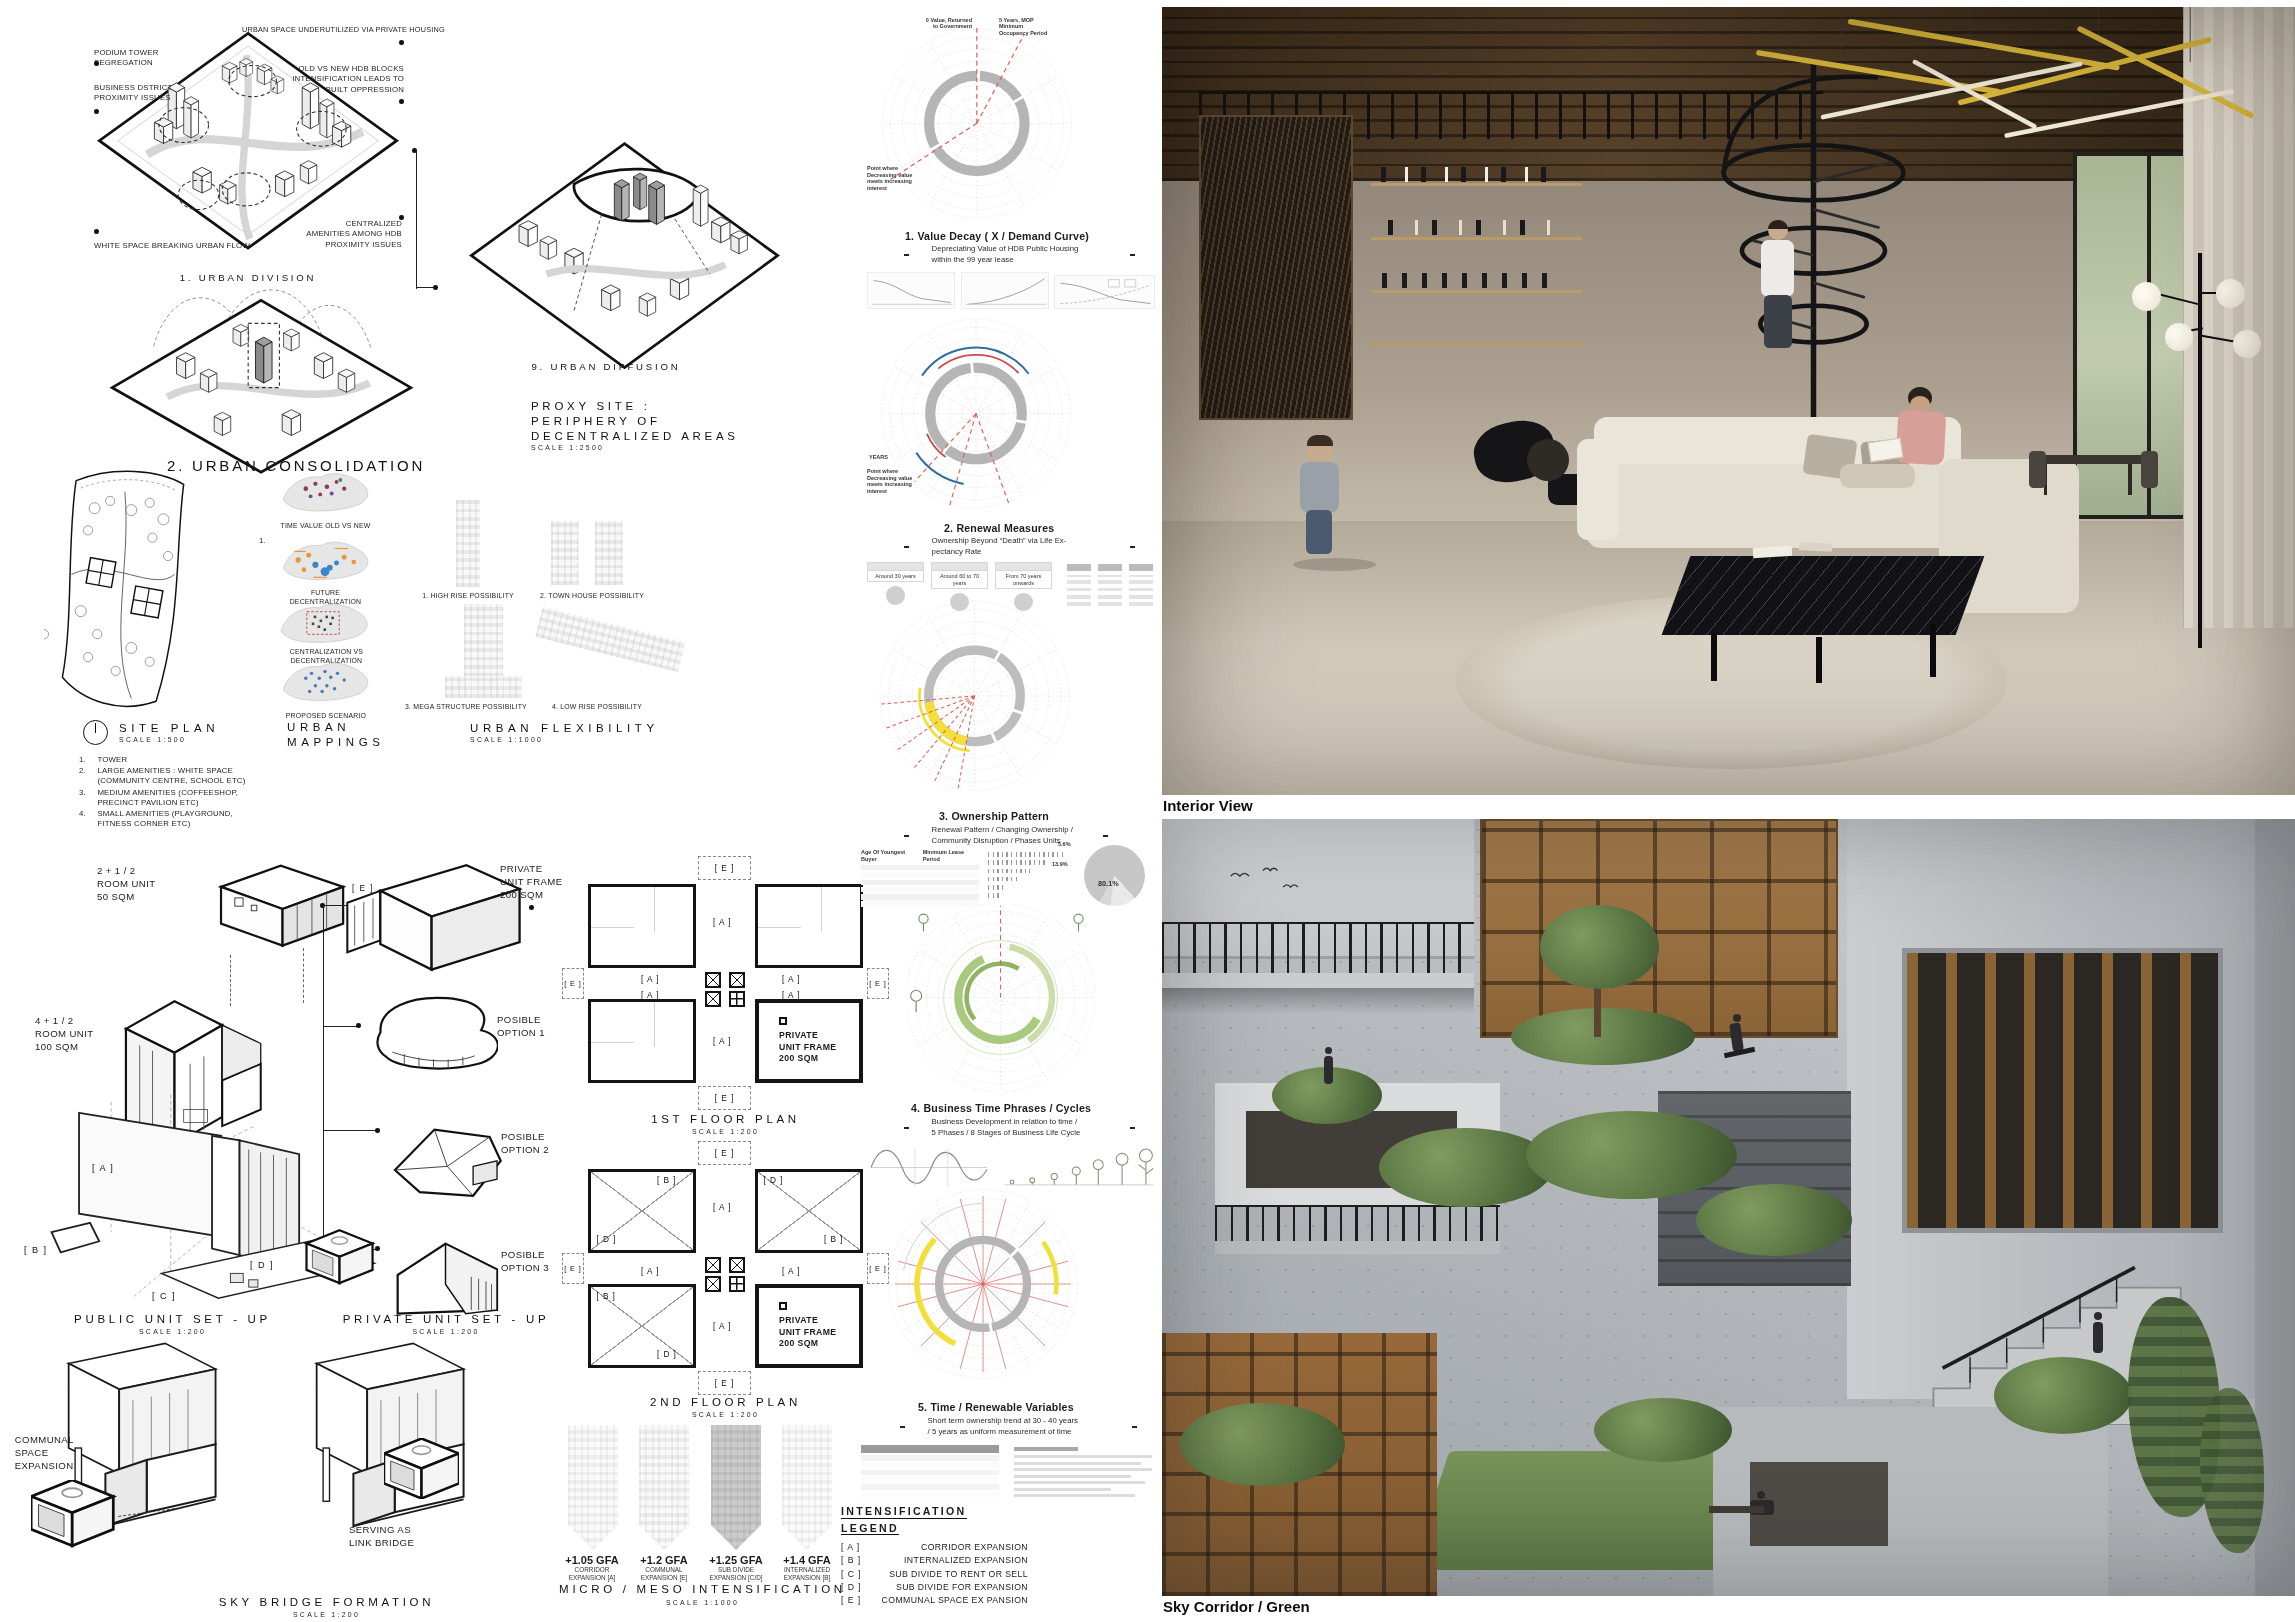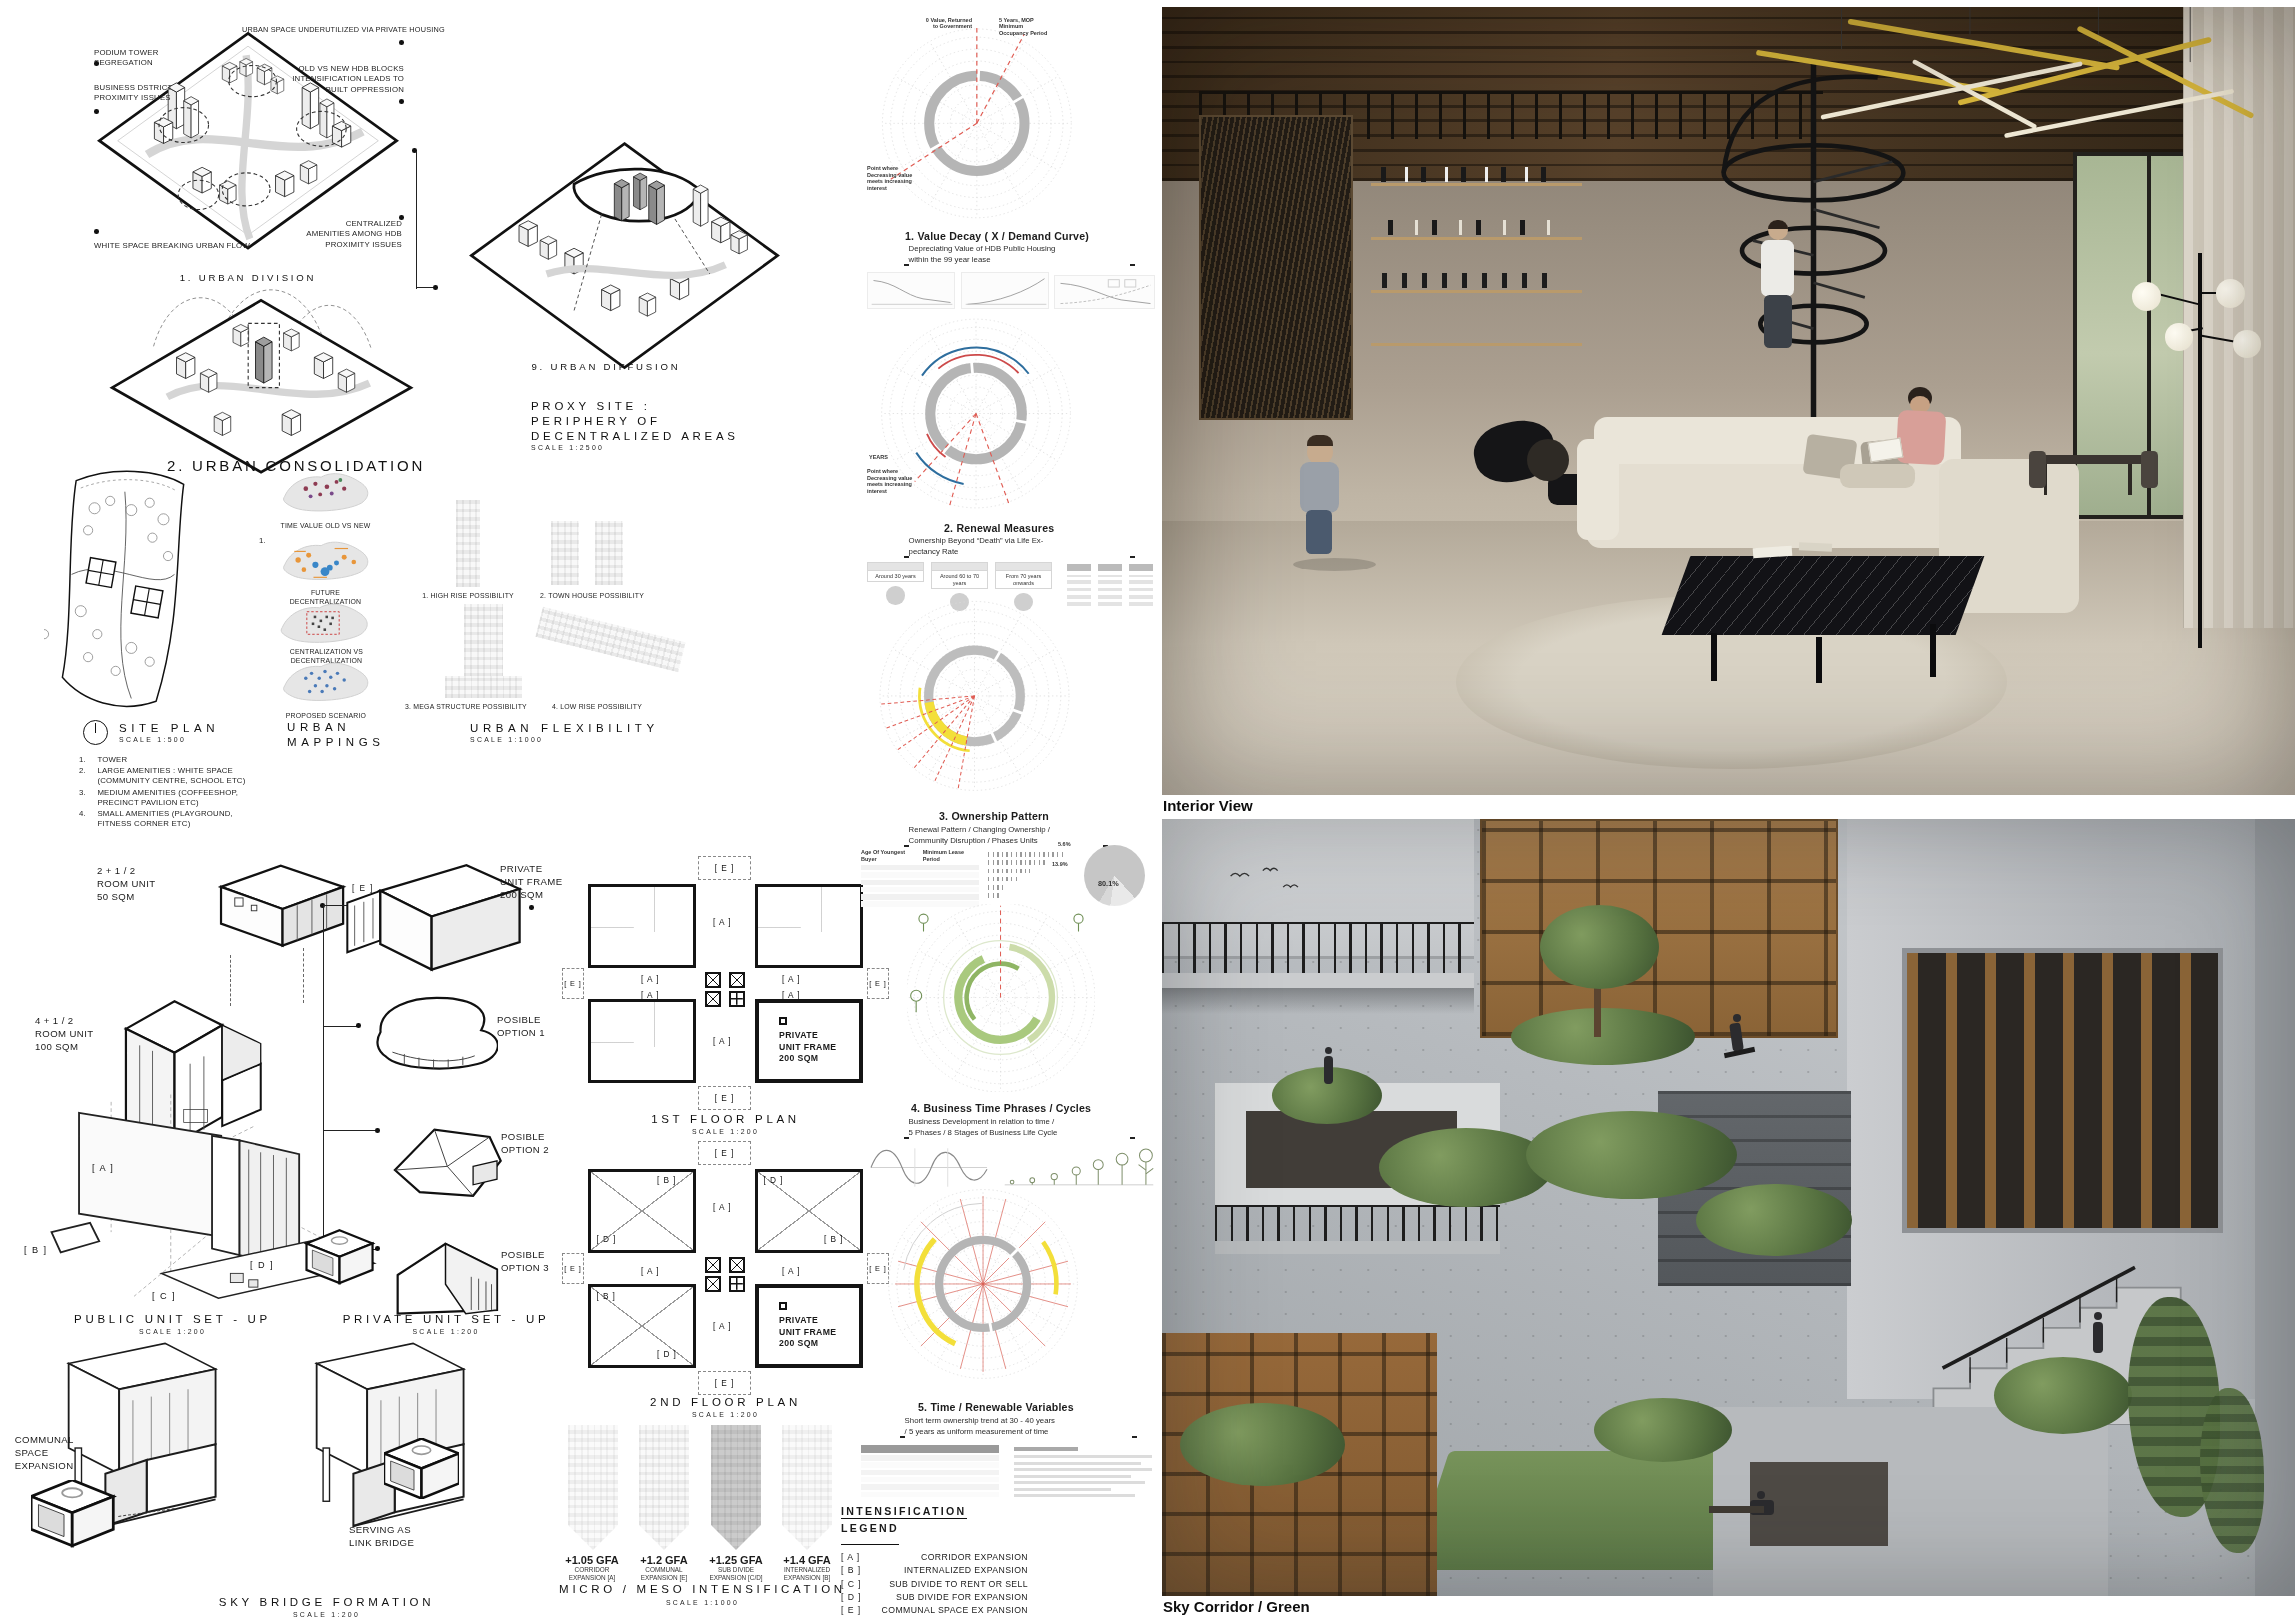--- a/index.html
+++ b/index.html
@@ -7,21 +7,21 @@
 .board{position:relative;width:2296px;height:1623px;background:#fff;color:#1a1a1a;overflow:hidden}
 .a{position:absolute}
 .cap{font-size:7.8px;letter-spacing:0.2px;line-height:1.32;text-transform:uppercase;color:#222}
 .cap3{font-size:9.6px;letter-spacing:0.4px;line-height:1.35;text-transform:uppercase;color:#1a1a1a}
 .t1{font-size:11.5px;letter-spacing:3.7px;white-space:nowrap;color:#111}
 .sc{font-size:6.9px;letter-spacing:2.3px;white-space:nowrap;color:#222}
 .ct{text-align:center}.rt{text-align:right}.b{font-weight:bold}
 .tag{font-size:9.2px;letter-spacing:1.4px;white-space:nowrap;color:#111}
 .mtitle{font-size:10.6px;font-weight:bold;color:#1c1c1c;letter-spacing:0.2px;white-space:nowrap}
 .msub{font-size:7.8px;color:#2b2b2b;line-height:1.4}
-.brk{display:flex;gap:0;align-items:flex-end}
+.brk{display:flex;gap:23px;align-items:center}
 .bl{width:4.6px;border:1.2px solid #222;border-right:none}
 .br{width:4.6px;border:1.2px solid #222;border-left:none}
 .thumb{background:#fcfcfc;border:0.9px solid #ececec}
 .tower{background:repeating-linear-gradient(90deg,rgba(0,0,0,.055) 0 1.8px,transparent 1.8px 6.4px),repeating-linear-gradient(0deg,#e9e9e9 0 3.7px,#f8f8f8 3.7px 8.3px)}
 .taper{clip-path:polygon(0 0,100% 0,100% 80%,50% 100%,0 80%)}
 .dotc{width:4.6px;height:4.6px;border-radius:50%;background:#111}
 .ln{background:#222}
 .dshv{border-left:0.9px dashed #666}
 .quad{border:3.7px solid #141414;background:#fff;position:absolute}
 .q1{background-image:linear-gradient(#ccc,#ccc),linear-gradient(#ccc,#ccc);background-size:0.9px 58%,42% 0.9px;background-position:62% 0,0 52%;background-repeat:no-repeat}
@@ -851,21 +851,21 @@
       <div style="height:2.8px;background:#dcdcdc;margin-bottom:3.7px;width:92%"></div>
       <div style="height:2.8px;background:#dcdcdc;margin-bottom:3.7px"></div>
       <div style="height:2.8px;background:#dcdcdc;margin-bottom:3.7px;width:85%"></div>
       <div style="height:2.8px;background:#dcdcdc;margin-bottom:3.7px;width:95%"></div>
       <div style="height:2.8px;background:#dcdcdc;margin-bottom:3.7px;width:70%"></div>
       <div style="height:2.8px;background:#dcdcdc;width:88%"></div>
 </div>
 
 <div class="a" style="left:841px;top:1502px;width:187px">
 <div class="b" style="font-size:10.6px;letter-spacing:2.3px;border-bottom:1.4px solid #111;display:inline-block;padding-bottom:0.9px">INTENSIFICATION</div><br>
-<div class="b" style="font-size:10.6px;letter-spacing:2.3px;border-bottom:1.4px solid #111;display:inline-block;padding-bottom:10px;margin-top:1.8px">LEGEND</div>
+<div class="b" style="font-size:10.6px;letter-spacing:2.3px;border-bottom:1.4px solid #111;display:inline-block;padding-bottom:0;margin-top:1.8px">LEGEND</div>
 <div style="margin-top:7.3px">
 <div style="display:flex;margin-bottom:3.2px">
           <span style="font-size:8.7px;width:35px;letter-spacing:0.9px">[ A ]</span>
           <span class="rt" style="font-size:8.7px;flex:1;letter-spacing:0.4px">CORRIDOR EXPANSION</span>
         </div>
 <div style="display:flex;margin-bottom:3.2px">
           <span style="font-size:8.7px;width:35px;letter-spacing:0.9px">[ B ]</span>
           <span class="rt" style="font-size:8.7px;flex:1;letter-spacing:0.4px">INTERNALIZED EXPANSION</span>
         </div>
 <div style="display:flex;margin-bottom:3.2px">

